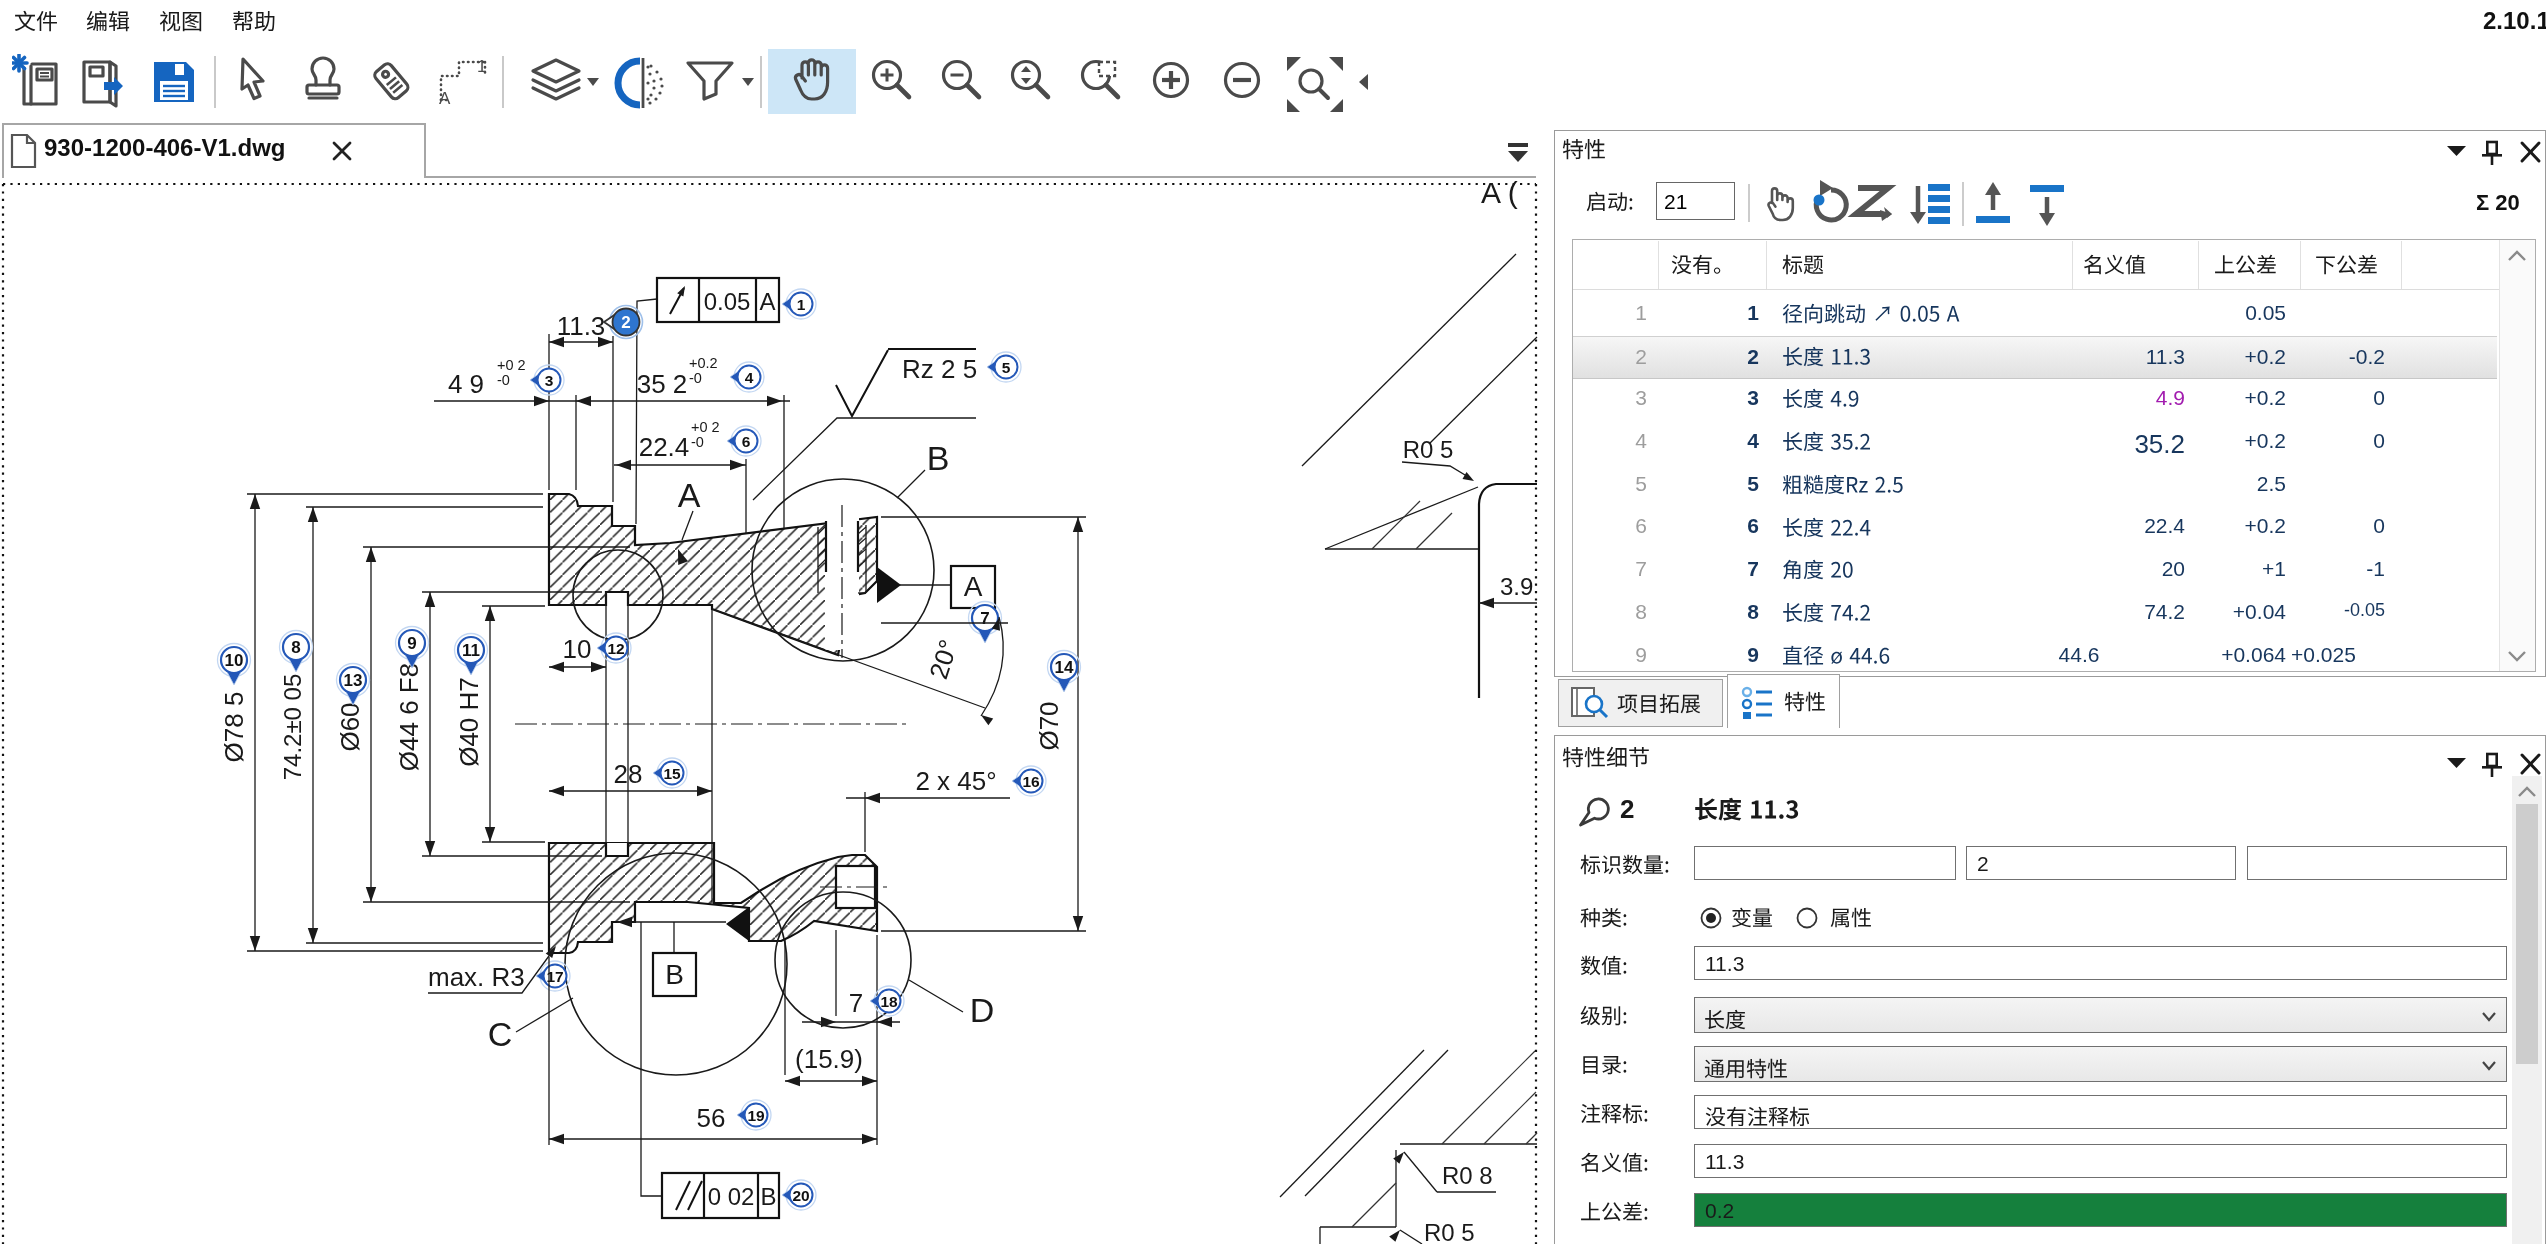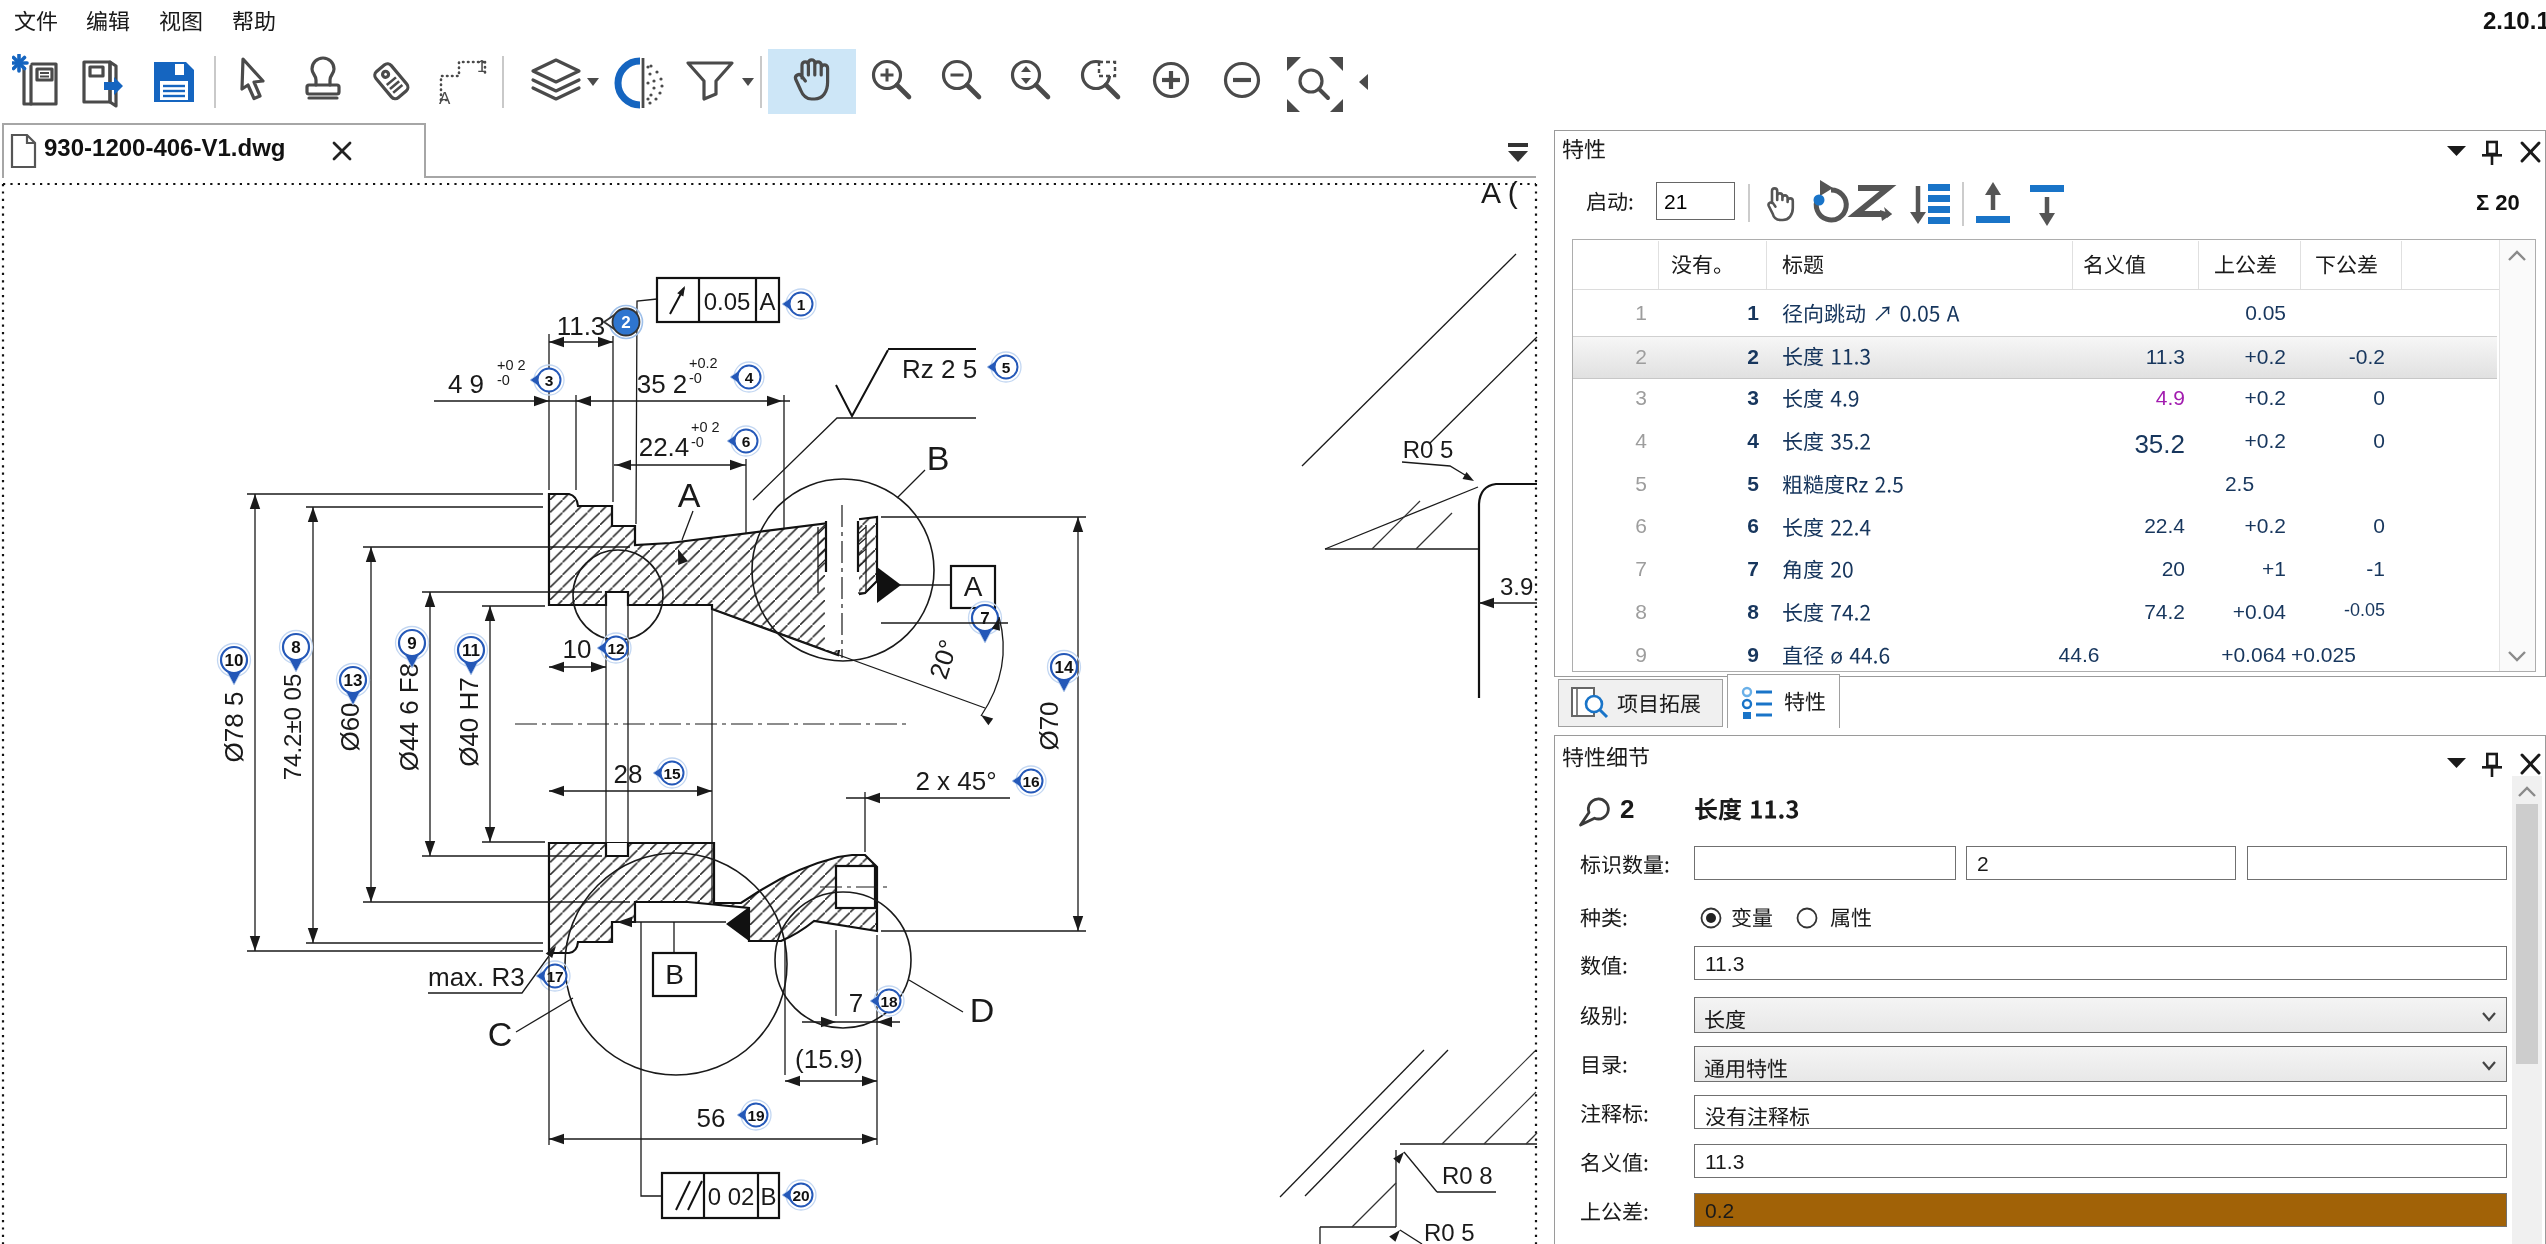--- a/index.html
+++ b/index.html
@@ -673,21 +673,21 @@
 
 <div style="position:absolute;left:400px;width:212px;top:8px;text-align:right;color:#17365d;font-size:26px">35.2</div>
 <div style="position:absolute;left:620px;width:93px;top:8px;text-align:right;color:#17365d;font-size:21px">+0.2</div>
 <div style="position:absolute;left:718px;width:94px;top:8px;text-align:right;color:#17365d;font-size:21px">0</div>
 </div>
 <div style="position:absolute;left:1573px;top:464px;width:924px;height:43px;">
 <div style="position:absolute;left:0px;width:74px;top:8px;text-align:right;color:#9d9d9d;font-size:21px">5</div>
 <div style="position:absolute;left:100px;width:86px;top:8px;text-align:right;color:#17365d;font-size:21px;font-weight:bold">5</div>
 
 <div style="position:absolute;left:400px;width:212px;top:8px;text-align:right;color:#17365d;font-size:21px"></div>
-<div style="position:absolute;left:620px;width:93px;top:8px;text-align:center;color:#17365d;font-size:21px">2.5</div>
+<div style="position:absolute;left:620px;width:93px;top:8px;text-align:right;color:#17365d;font-size:21px">2.5</div>
 <div style="position:absolute;left:718px;width:94px;top:8px;text-align:right;color:#17365d;font-size:21px"></div>
 </div>
 <div style="position:absolute;left:1573px;top:506px;width:924px;height:43px;">
 <div style="position:absolute;left:0px;width:74px;top:8px;text-align:right;color:#9d9d9d;font-size:21px">6</div>
 <div style="position:absolute;left:100px;width:86px;top:8px;text-align:right;color:#17365d;font-size:21px;font-weight:bold">6</div>
 
 <div style="position:absolute;left:400px;width:212px;top:8px;text-align:right;color:#17365d;font-size:21px">22.4</div>
 <div style="position:absolute;left:620px;width:93px;top:8px;text-align:right;color:#17365d;font-size:21px">+0.2</div>
 <div style="position:absolute;left:718px;width:94px;top:8px;text-align:right;color:#17365d;font-size:21px">0</div>
 </div>
@@ -788,21 +788,21 @@
 <div style="position:absolute;left:1694px;top:1046px;width:813px;height:36px;border:1px solid #707070;background:linear-gradient(#f4f4f4,#e8e8e8);font-size:21px;line-height:36px;padding-left:10px;color:#1a1a1a">
 <svg width="18" height="12" viewBox="0 0 18 12" style="position:absolute;right:8px;top:13px">
       <path d="M3,2 L9,9 L15,2" stroke="#444" stroke-width="2.2" fill="none"></path>
     </svg>
   </div>
 
 <div style="position:absolute;left:1694px;top:1095px;width:813px;height:34px;border:1px solid #707070;background:#fff;font-size:21px;line-height:34px;padding-left:10px;color:#1a1a1a"></div>
 
 <div style="position:absolute;left:1694px;top:1144px;width:813px;height:34px;border:1px solid #707070;background:#fff;font-size:21px;line-height:34px;padding-left:10px;color:#1a1a1a">11.3</div>
 
-<div style="position:absolute;left:1694px;top:1193px;width:813px;height:34px;border:1px solid #707070;background:#a16207;font-size:21px;line-height:34px;padding-left:10px;color:#1a1a1a">0.2</div>
+<div style="position:absolute;left:1694px;top:1193px;width:813px;height:34px;border:1px solid #707070;background:#15803d;font-size:21px;line-height:34px;padding-left:10px;color:#1a1a1a">0.2</div>
 
 <svg width="91" height="30" viewBox="0 0 91 30" style="position:absolute;left:1580.0px;top:852.0px;overflow:visible" fill="#1a1a1a">
     <use href="#zg0" transform="translate(0.0,20.5) scale(0.021000,-0.021000)"></use>
     <use href="#zg1" transform="translate(21.0,20.5) scale(0.021000,-0.021000)"></use>
     <use href="#zg2" transform="translate(42.0,20.5) scale(0.021000,-0.021000)"></use>
     <use href="#zg3" transform="translate(63.0,20.5) scale(0.021000,-0.021000)"></use>
     <use href="#zg4" transform="translate(84.0,20.5) scale(0.021000,-0.021000)"></use>
   </svg>
 <svg width="49" height="30" viewBox="0 0 49 30" style="position:absolute;left:1580.0px;top:905.0px;overflow:visible" fill="#1a1a1a">
     <use href="#zg5" transform="translate(0.0,20.5) scale(0.021000,-0.021000)"></use>

